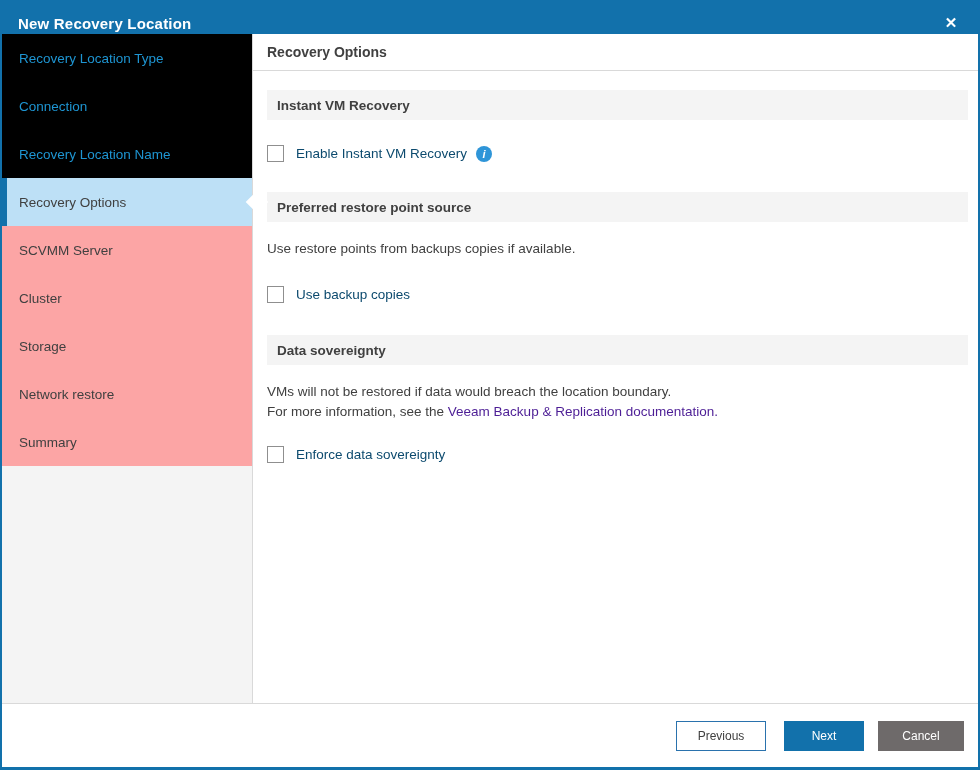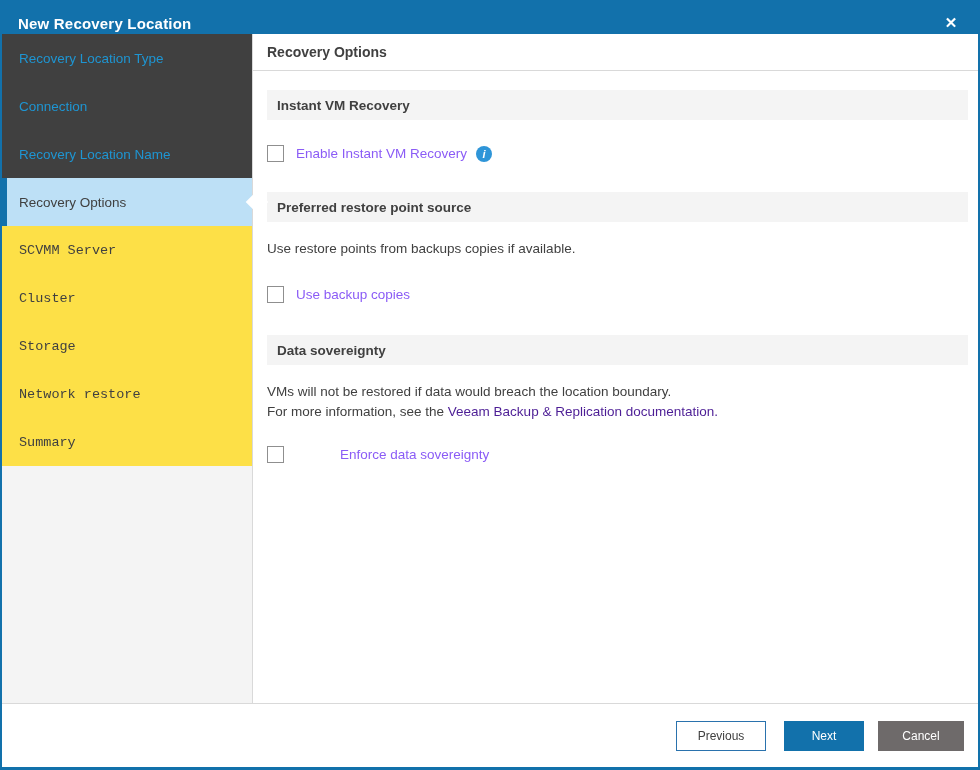--- a/index.html
+++ b/index.html
@@ -38,22 +38,22 @@
   .sidebar {
     width: 251px; flex: 0 0 251px;
     background: #f4f4f4;
     border-right: 1px solid #d9d9d9;
     position: relative;
   }
   .step {
     height: 48px; display: flex; align-items: center;
     padding-left: 17px; font-size: 13.5px; cursor: pointer;
   }
-  .step.completed { background: #404040; color: #1e95d2; }
-  .step.upcoming  { background: #fde047; color: #404040; font-family: Liberation Mono, monospace; }
+  .step.completed { background: #000000; color: #1e95d2; }
+  .step.upcoming  { background: #fca5a5; color: #404040; }
   .step.active {
     background: #bde0f6; color: #404040;
     border-left: 5px solid #1271ab; padding-left: 12px;
   }
   .active-pointer {
     position: absolute; left: 247px; top: 194px;
     width: 16px; height: 16px; background: #ffffff;
     transform: rotate(45deg); z-index: 2;
   }
 
@@ -73,26 +73,26 @@
   }
   .mt-bar1 { margin-top: 19px; }
   .mt-bar2 { margin-top: 30px; }
   .mt-bar3 { margin-top: 32px; }
 
   .desc { font-size: 13.5px; color: #404040; line-height: 20px; margin-top: 17px; }
   .desc a, .link { color: #4c1d95; text-decoration: none; cursor: pointer; }
 
   .cb-row { display: flex; align-items: center; margin-top: 25px; }
   .cb-row.mt2 { margin-top: 27px; }
-  .cb-row.mt3 { margin-top: 24px; gap: 44px; }
+  .cb-row.mt3 { margin-top: 24px; }
   .checkbox {
     width: 17px; height: 17px; background: #ffffff;
     border: 1px solid #8f8f8f; flex: 0 0 17px; cursor: pointer;
   }
-  .cb-label { margin-left: 12px; font-size: 13.5px; color: #8b5cf6; cursor: default; }
+  .cb-label { margin-left: 12px; font-size: 13.5px; color: #0c4a6e; cursor: default; }
   .info-icon {
     margin-left: 9px; width: 16px; height: 16px; border-radius: 50%;
     background: #2e95d8; color: #ffffff;
     display: inline-flex; align-items: center; justify-content: center;
     font-size: 11px; font-weight: 700; font-style: italic; cursor: pointer;
   }
 
   
   .footer {
     height: 64px; border-top: 1px solid #d9d9d9; background: #ffffff;

